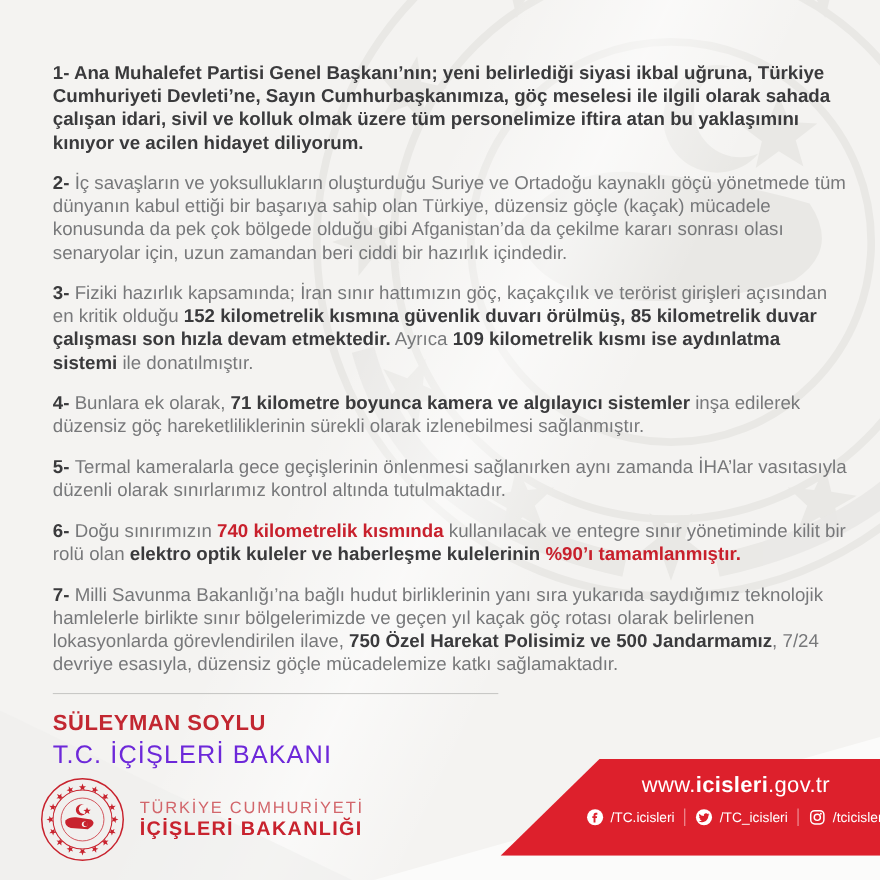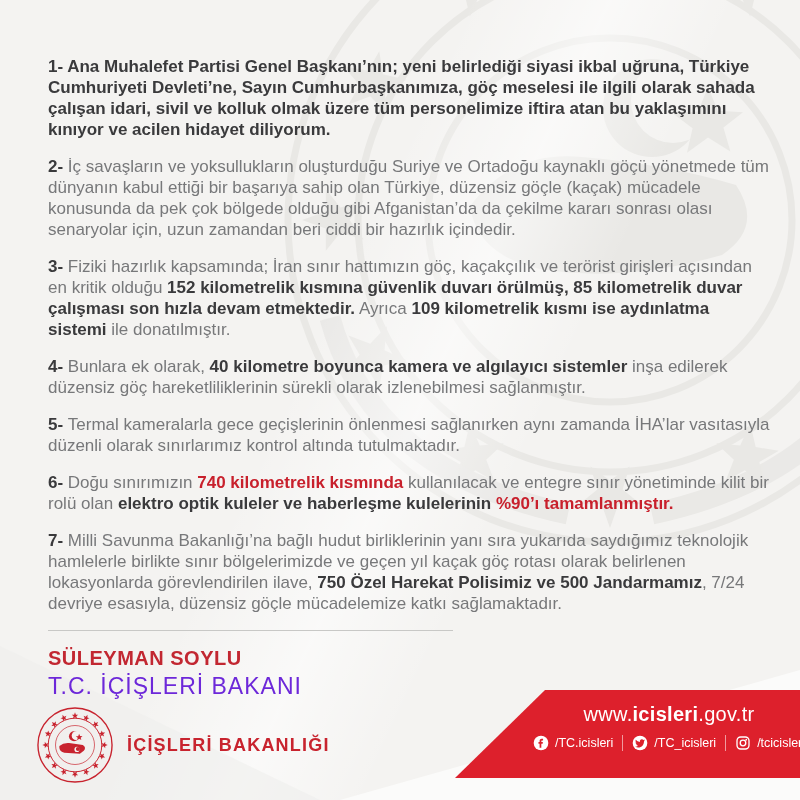--- a/index.html
+++ b/index.html
@@ -79,21 +79,21 @@
   </svg>
 
   <div class="sheen"></div>
   <div class="gray-wedge"></div>
   <div class="white-wedge"></div>
 
   <div class="content">
     <p class="para"><span class="seg-b">1- Ana Muhalefet Partisi Genel Başkanı’nın; yeni belirlediği siyasi ikbal uğruna, Türkiye Cumhuriyeti Devleti’ne, Sayın Cumhurbaşkanımıza, göç meselesi ile ilgili olarak sahada çalışan idari, sivil ve kolluk olmak üzere tüm personelimize iftira atan bu yaklaşımını kınıyor ve acilen hidayet diliyorum.</span></p>
     <p class="para"><span class="seg-b">2- </span><span class="seg-r">İç savaşların ve yoksullukların oluşturduğu Suriye ve Ortadoğu kaynaklı göçü yönetmede tüm dünyanın kabul ettiği bir başarıya sahip olan Türkiye, düzensiz göçle (kaçak) mücadele konusunda da pek çok bölgede olduğu gibi Afganistan’da da çekilme kararı sonrası olası senaryolar için, uzun zamandan beri ciddi bir hazırlık içindedir.</span></p>
     <p class="para"><span class="seg-b">3- </span><span class="seg-r">Fiziki hazırlık kapsamında; İran sınır hattımızın göç, kaçakçılık ve terörist girişleri açısından en kritik olduğu </span><span class="seg-b">152 kilometrelik kısmına güvenlik duvarı örülmüş, 85 kilometrelik duvar çalışması son hızla devam etmektedir.</span><span class="seg-r"> Ayrıca </span><span class="seg-b">109 kilometrelik kısmı ise aydınlatma sistemi</span><span class="seg-r"> ile donatılmıştır.</span></p>
-    <p class="para"><span class="seg-b">4- </span><span class="seg-r">Bunlara ek olarak, </span><span class="seg-b">40 kilometre boyunca kamera ve algılayıcı sistemler</span><span class="seg-r"> inşa edilerek düzensiz göç hareketliliklerinin sürekli olarak izlenebilmesi sağlanmıştır.</span></p>
+    <p class="para"><span class="seg-b">4- </span><span class="seg-r">Bunlara ek olarak, </span><span class="seg-b">71 kilometre boyunca kamera ve algılayıcı sistemler</span><span class="seg-r"> inşa edilerek düzensiz göç hareketliliklerinin sürekli olarak izlenebilmesi sağlanmıştır.</span></p>
     <p class="para"><span class="seg-b">5- </span><span class="seg-r">Termal kameralarla gece geçişlerinin önlenmesi sağlanırken aynı zamanda İHA’lar vasıtasıyla düzenli olarak sınırlarımız kontrol altında tutulmaktadır.</span></p>
     <p class="para"><span class="seg-b">6- </span><span class="seg-r">Doğu sınırımızın </span><span class="seg-red">740 kilometrelik kısmında </span><span class="seg-r">kullanılacak ve entegre sınır yönetiminde kilit bir rolü olan </span><span class="seg-b">elektro optik kuleler ve haberleşme kulelerinin </span><span class="seg-red">%90’ı tamamlanmıştır.</span></p>
     <p class="para"><span class="seg-b">7- </span><span class="seg-r">Milli Savunma Bakanlığı’na bağlı hudut birliklerinin yanı sıra yukarıda saydığımız teknolojik hamlelerle birlikte sınır bölgelerimizde ve geçen yıl kaçak göç rotası olarak belirlenen lokasyonlarda görevlendirilen ilave, </span><span class="seg-b">750 Özel Harekat Polisimiz ve 500 Jandarmamız</span><span class="seg-r">, 7/24 devriye esasıyla, düzensiz göçle mücadelemize katkı sağlamaktadır.</span></p>
 
     <div class="divider"></div>
     <div class="sig-name">SÜLEYMAN SOYLU</div>
     <div class="sig-title">T.C. İÇİŞLERİ BAKANI</div>
   </div>
 
   <div class="brand-row">
@@ -122,20 +122,21 @@
         <use href="#cstar" transform="rotate(337.5)"></use>
         <circle cx="-1" cy="-9" r="5.2"></circle>
         <circle cx="1" cy="-9.6" r="4.4" fill="#f4f3f1"></circle>
         <path d="M4.2,-11.5 l1,2.3 2.5,.2 -1.9,1.5 .7,2.4 -2.2,-1.4 -2.1,1.5 .6,-2.4 -2,-1.5 2.5,-.2 Z"></path>
         <path d="M-16,1 q4,-3.5 10,-3 l14,2 q4,2.5 1,6 l-4,3 -16,-1 q-6,-2 -5,-7 Z"></path>
         <circle cx="2" cy="4.5" r="2.6" fill="#f4f3f1"></circle>
         <circle cx="3" cy="4.1" r="2.1" fill="#c8232e"></circle>
       </g>
     </svg>
     <div>
+      <div class="brand-line1">TÜRKİYE CUMHURİYETİ</div>
       <div class="brand-line2">İÇİŞLERİ BAKANLIĞI</div>
     </div>
   </div>
 
   <div class="red-band">
     <div class="site">
       <span>www.</span><span class="b">icisleri</span><span>.gov.tr</span>
     </div>
     <div class="social-row">
       <div class="social-item">

